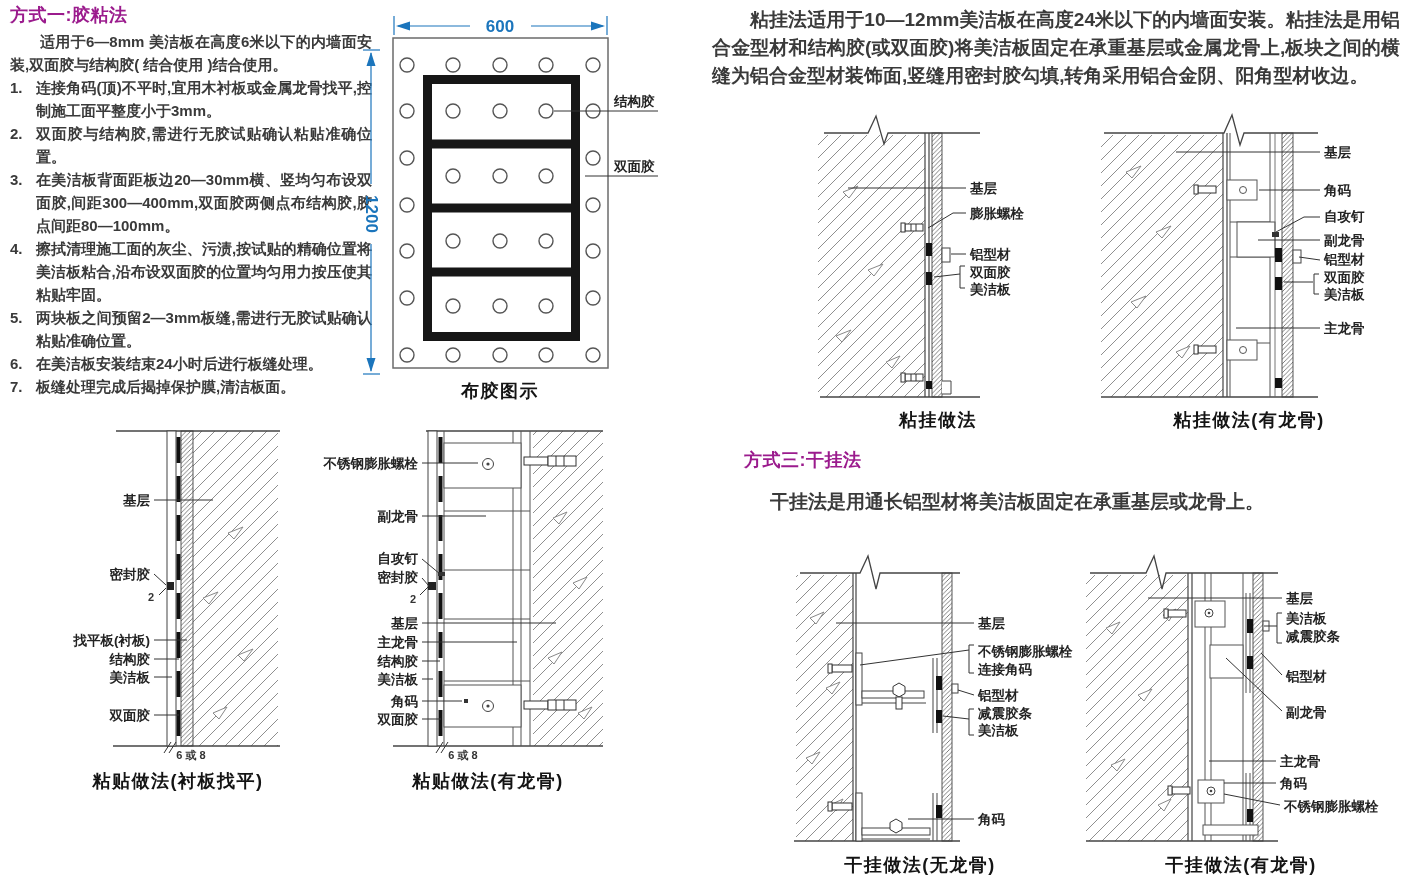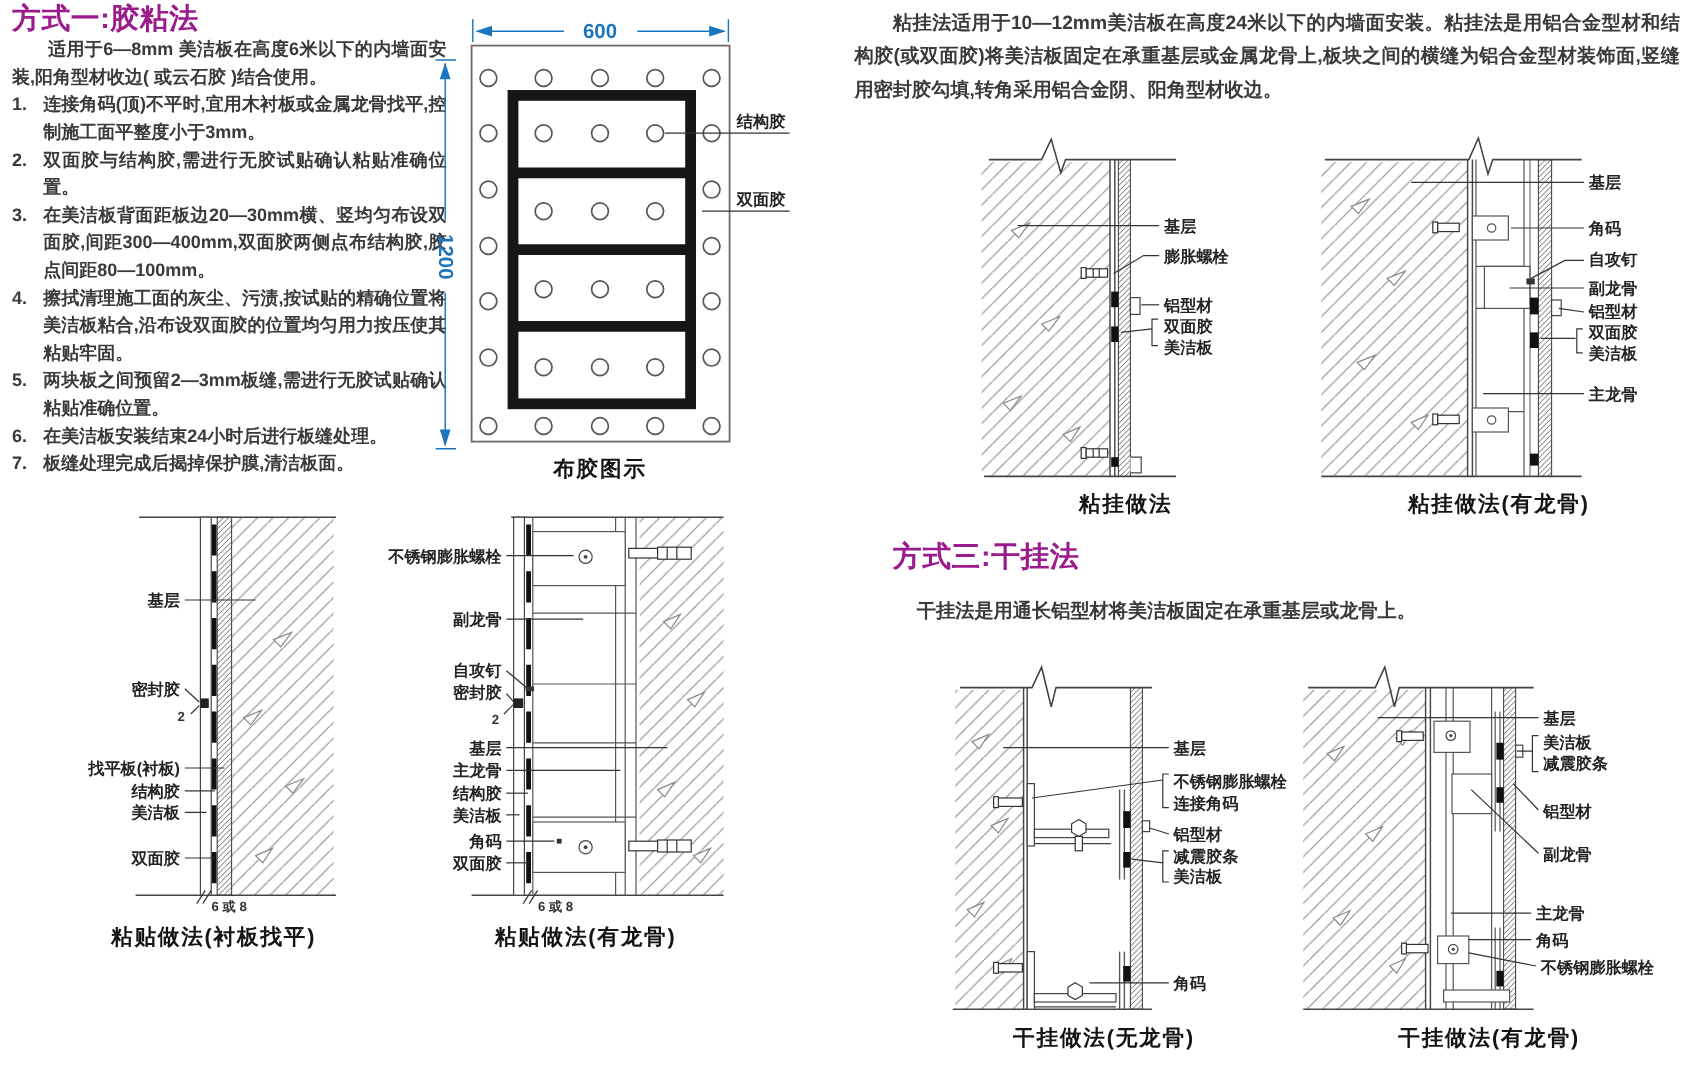--- a/index.html
+++ b/index.html
@@ -1,42 +1,42 @@
 <!DOCTYPE html>
 <html><head>
 <meta charset="utf-8">
 <style>
   html,body{margin:0;padding:0}
   .page{position:relative;width:1409px;height:890px;background:#ffffff;
         font-family:"Liberation Sans",sans-serif;overflow:hidden}
   .abs{position:absolute}
-  .m-heading{font-size:24px;font-weight:700;color:#9B1B8D;letter-spacing:.5px}
+  .m-heading{font-size:18px;font-weight:700;color:#9B1B8D;letter-spacing:.5px}
   .cjk{color:#3a3a3a;font-weight:600;text-align:justify}
   .col-left{font-size:15px;line-height:23px}
   .intro{text-indent:2em;margin:3px 0 0 0}
   .step{display:flex}
   .step .num{flex:0 0 26px}
   .step .txt{flex:1}
-  .rpara{font-size:16px;line-height:28px;margin:4px 0 0 0}
+  .rpara{font-size:19px;line-height:28px;margin:4px 0 0 0}
   .indent{text-indent:2em}
   svg{display:block}
   svg text{font-family:"Liberation Sans",sans-serif}
   .dlabel{font-size:13.5px;font-weight:600;fill:#232323}
   .dsmall{font-size:11px;font-weight:600;fill:#333333}
   .dcap{font-size:18px;font-weight:700;fill:#141414;letter-spacing:1.5px}
   .dim{font-size:17px;font-weight:700;fill:#1B75BC}
 </style>
 </head>
 <body>
 
 <div class="page">
 
   <div class="abs col-left" style="left:10px;top:4px;width:362px">
     <div class="m-heading">方式一:胶粘法</div>
-    <p class="cjk intro">适用于6—8mm 美洁板在高度6米以下的内墙面安装,阳角型材收边( 或云石胶 )结合使用。</p>
+    <p class="cjk intro">适用于6—8mm 美洁板在高度6米以下的内墙面安装,双面胶与结构胶( 结合使用 )结合使用。</p>
     <div>
       <div class="step cjk">
           <span class="num">1.</span>
           <span class="txt">连接角码(顶)不平时,宜用木衬板或金属龙骨找平,控制施工面平整度小于3mm。</span>
         </div>
       <div class="step cjk">
           <span class="num">2.</span>
           <span class="txt">双面胶与结构胶,需进行无胶试贴确认粘贴准确位置。</span>
         </div>
       <div class="step cjk">

